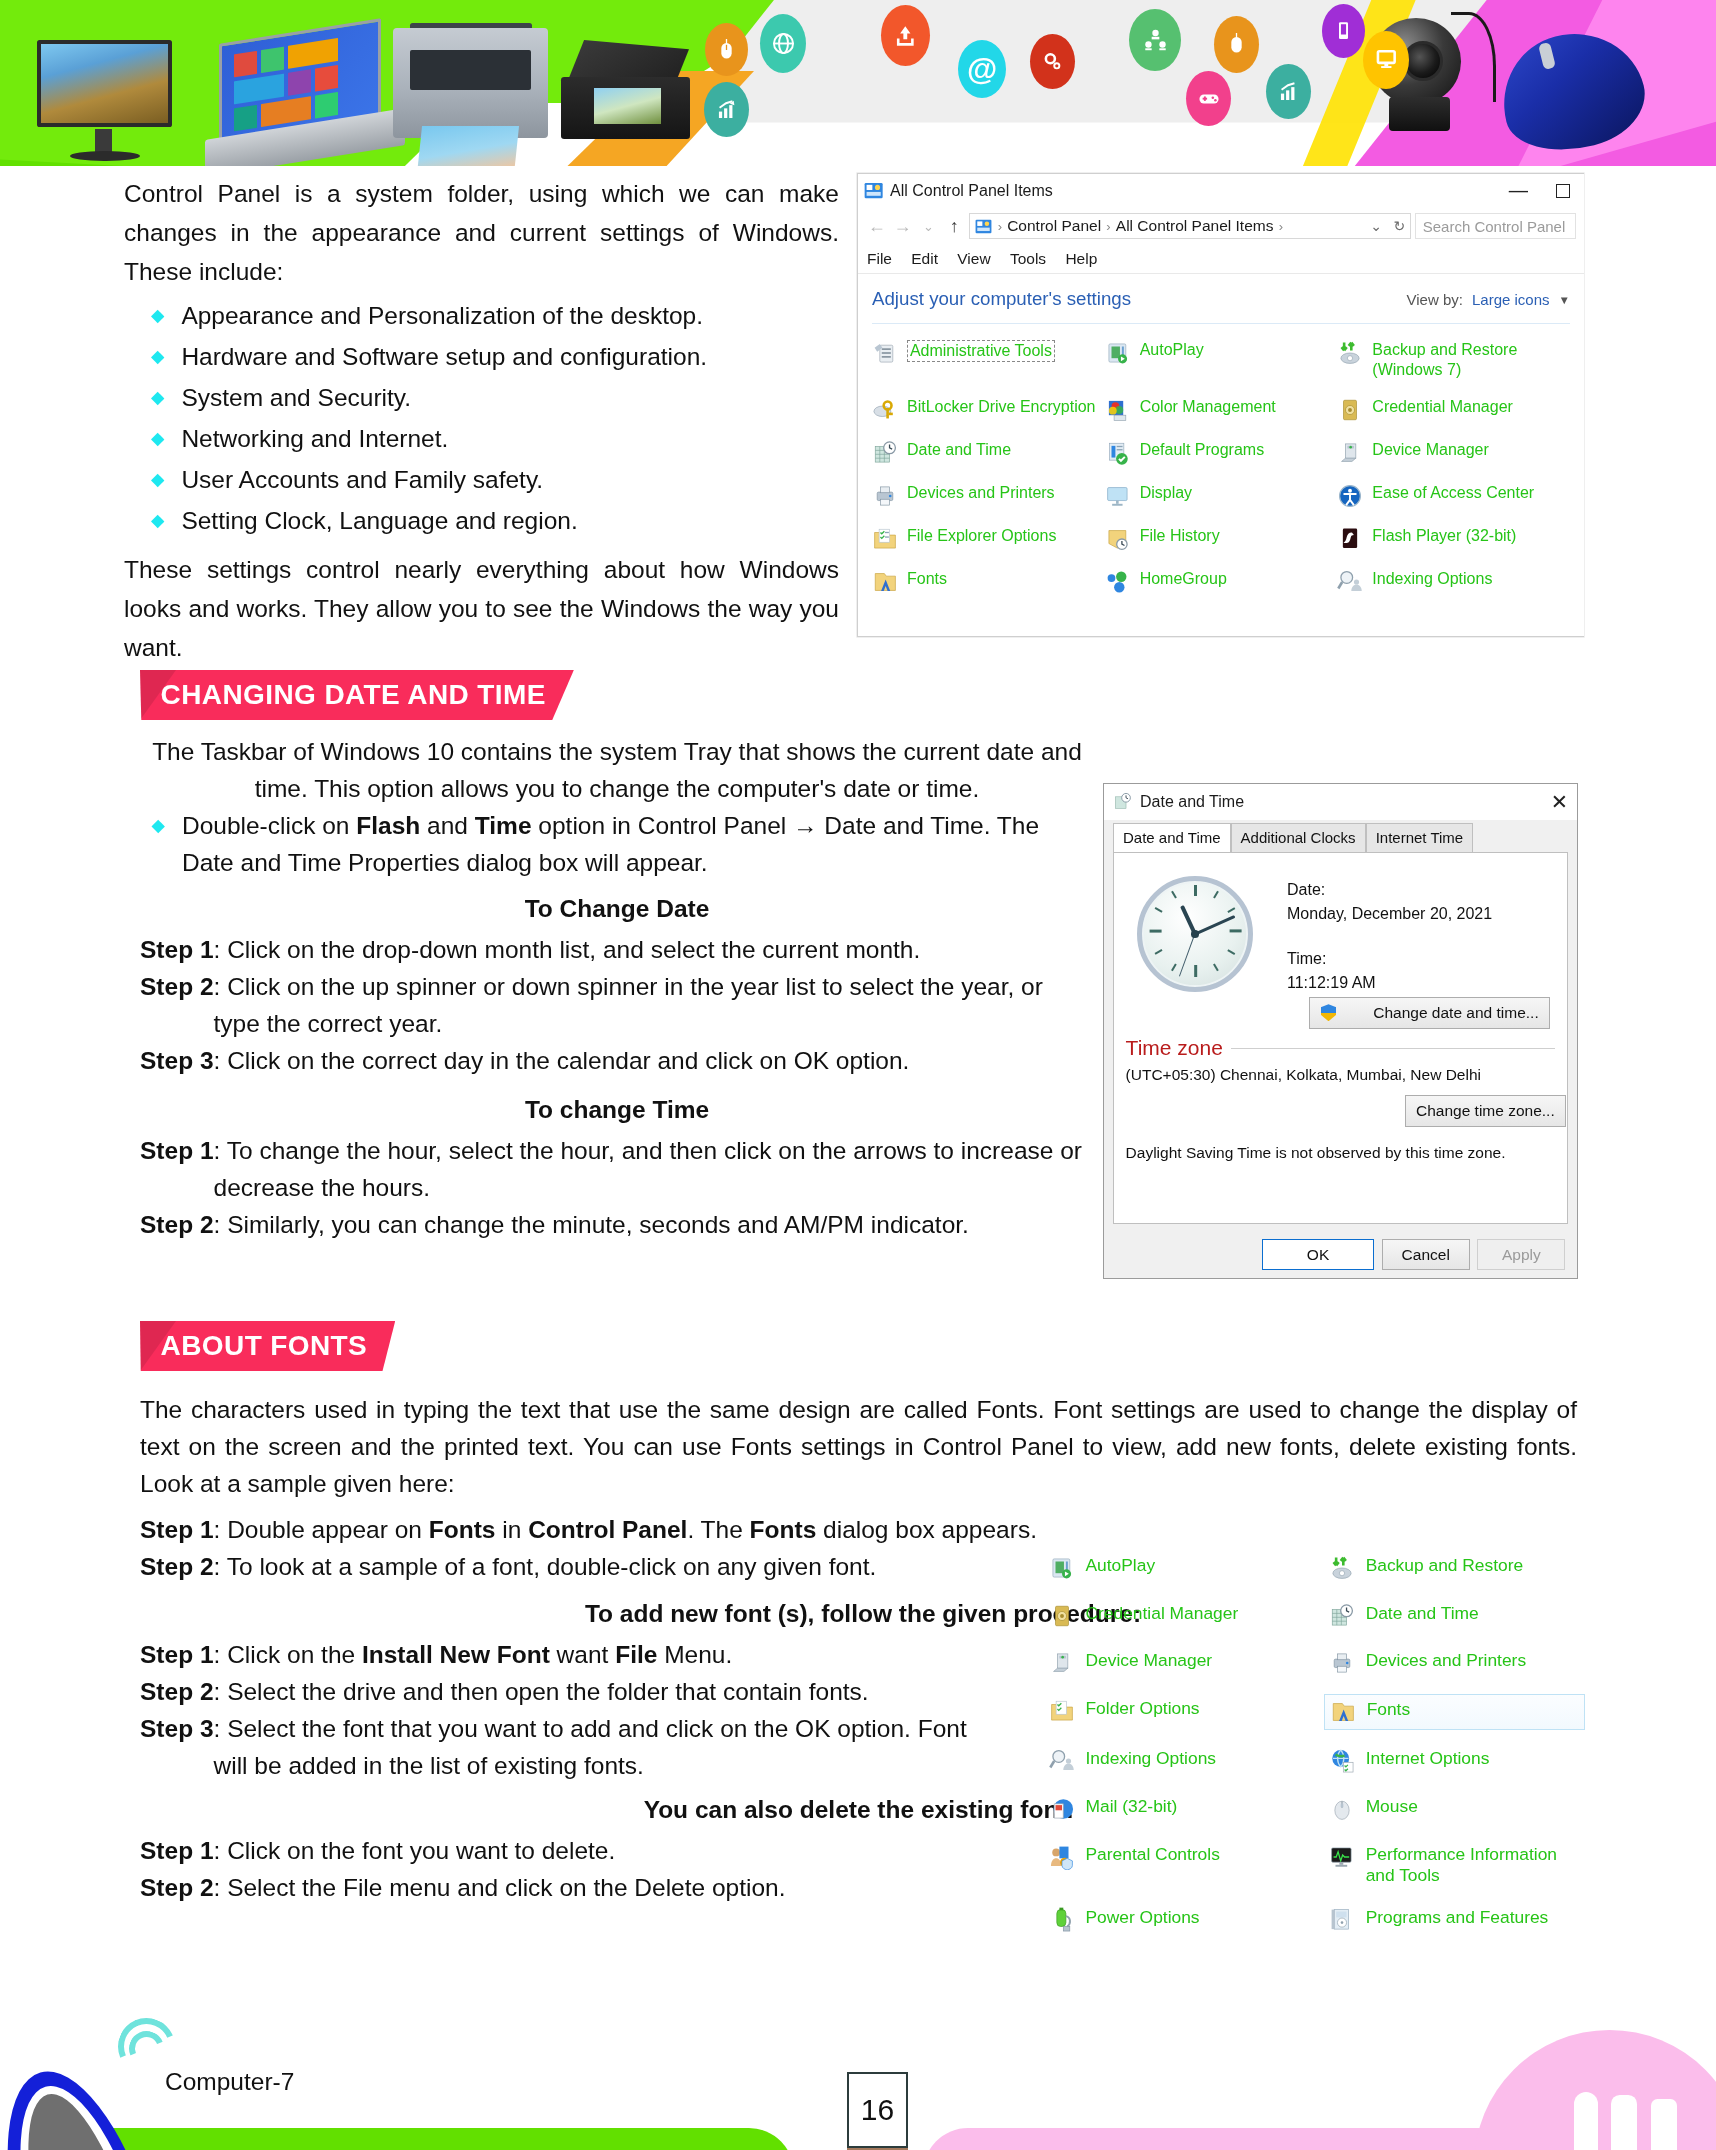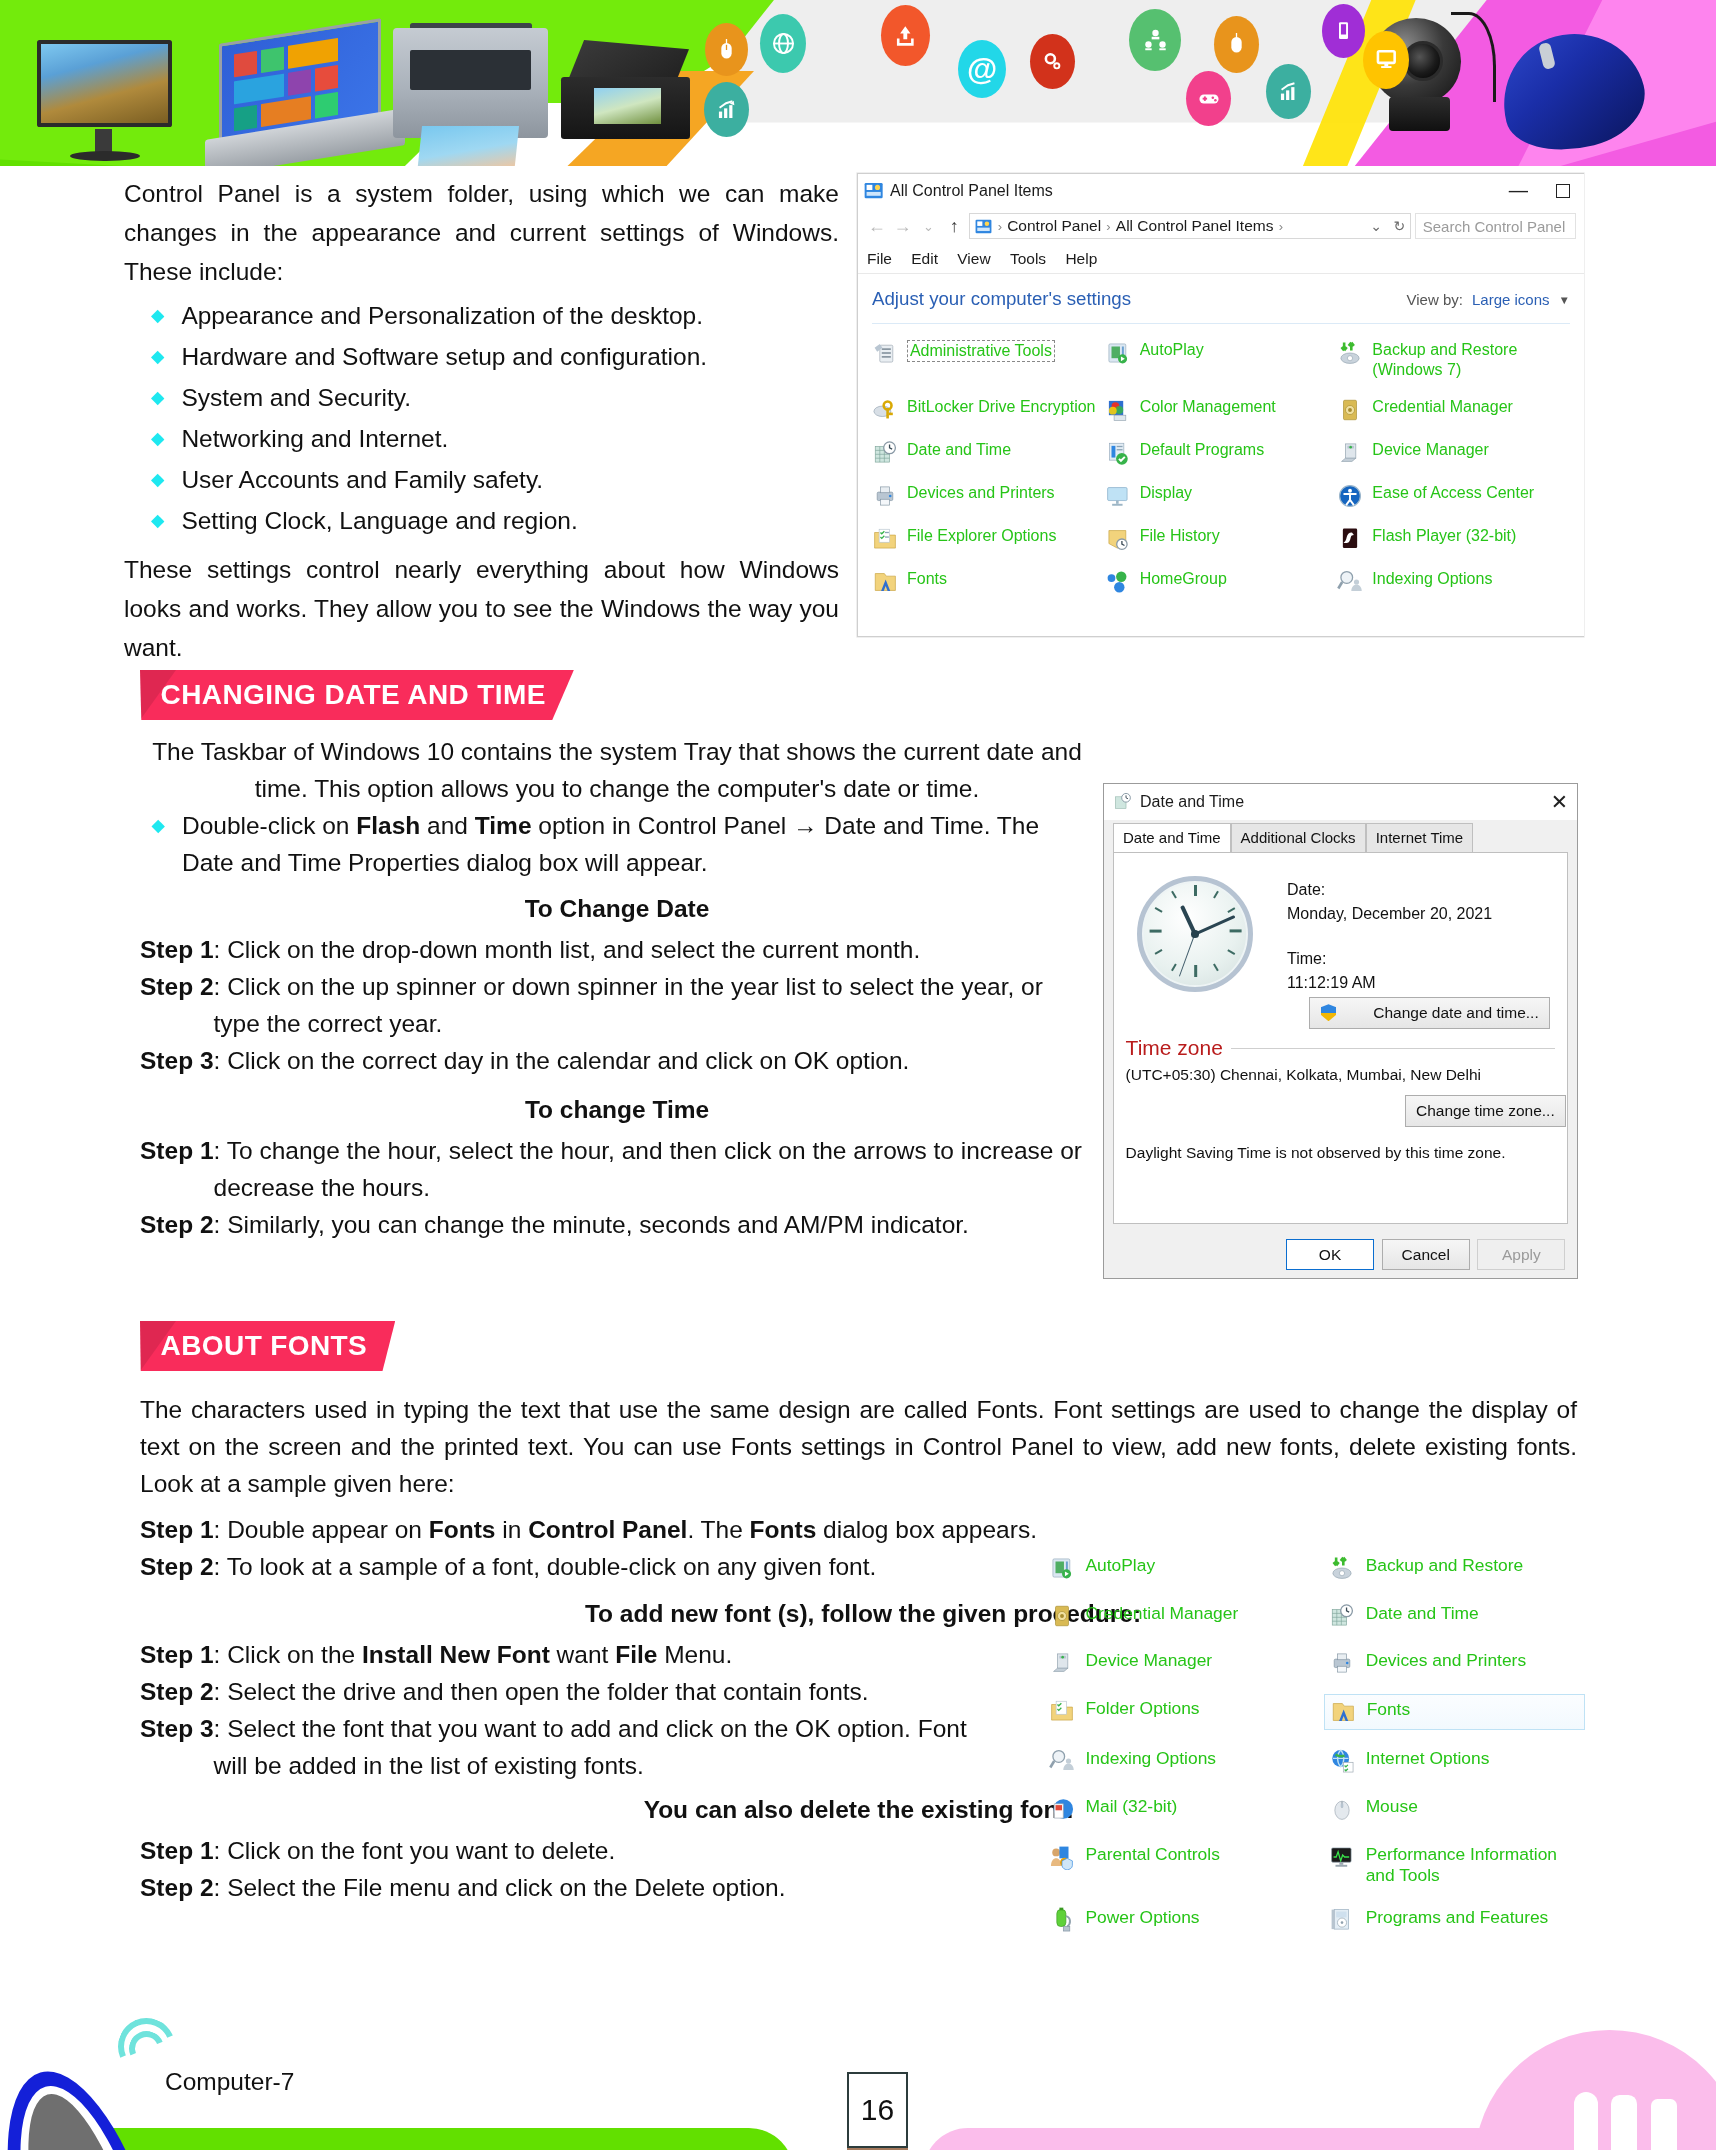--- a/index.html
+++ b/index.html
@@ -816,21 +816,21 @@
     <div style="position:absolute;left:11.6px;top:213px;font-size:15.5px;color:#111;">(UTC+05:30) Chennai, Kolkata, Mumbai, New Delhi</div>
 
     <button class="btn" style="position:absolute;right:1px;top:242px;margin-left:47px;">
       <span>Change time zone...</span>
     </button>
 
     <div style="position:absolute;left:11.6px;top:291px;font-size:15.5px;color:#111;">Daylight Saving Time is not observed by this time zone.</div>
   </div>
 
   <div id="dt-buttons">
-    <button class="btn primary" style="width:88px;justify-content:center;">OK</button>
+    <button class="btn primary" style="width:112px;justify-content:center;">OK</button>
     <button class="btn" style="width:88px;justify-content:center;">Cancel</button>
     <button class="btn disabled" style="width:88px;justify-content:center;">Apply</button>
   </div>
 </div>
 
 <div id="fonts-list">
 
   <div class="fitem">
     <span class="ico"><svg width="26" height="26" viewBox="0 0 40 40">
           <rect x="6" y="6" width="26" height="28" rx="2" fill="#dbe7f2" stroke="#93a8ba"></rect>

